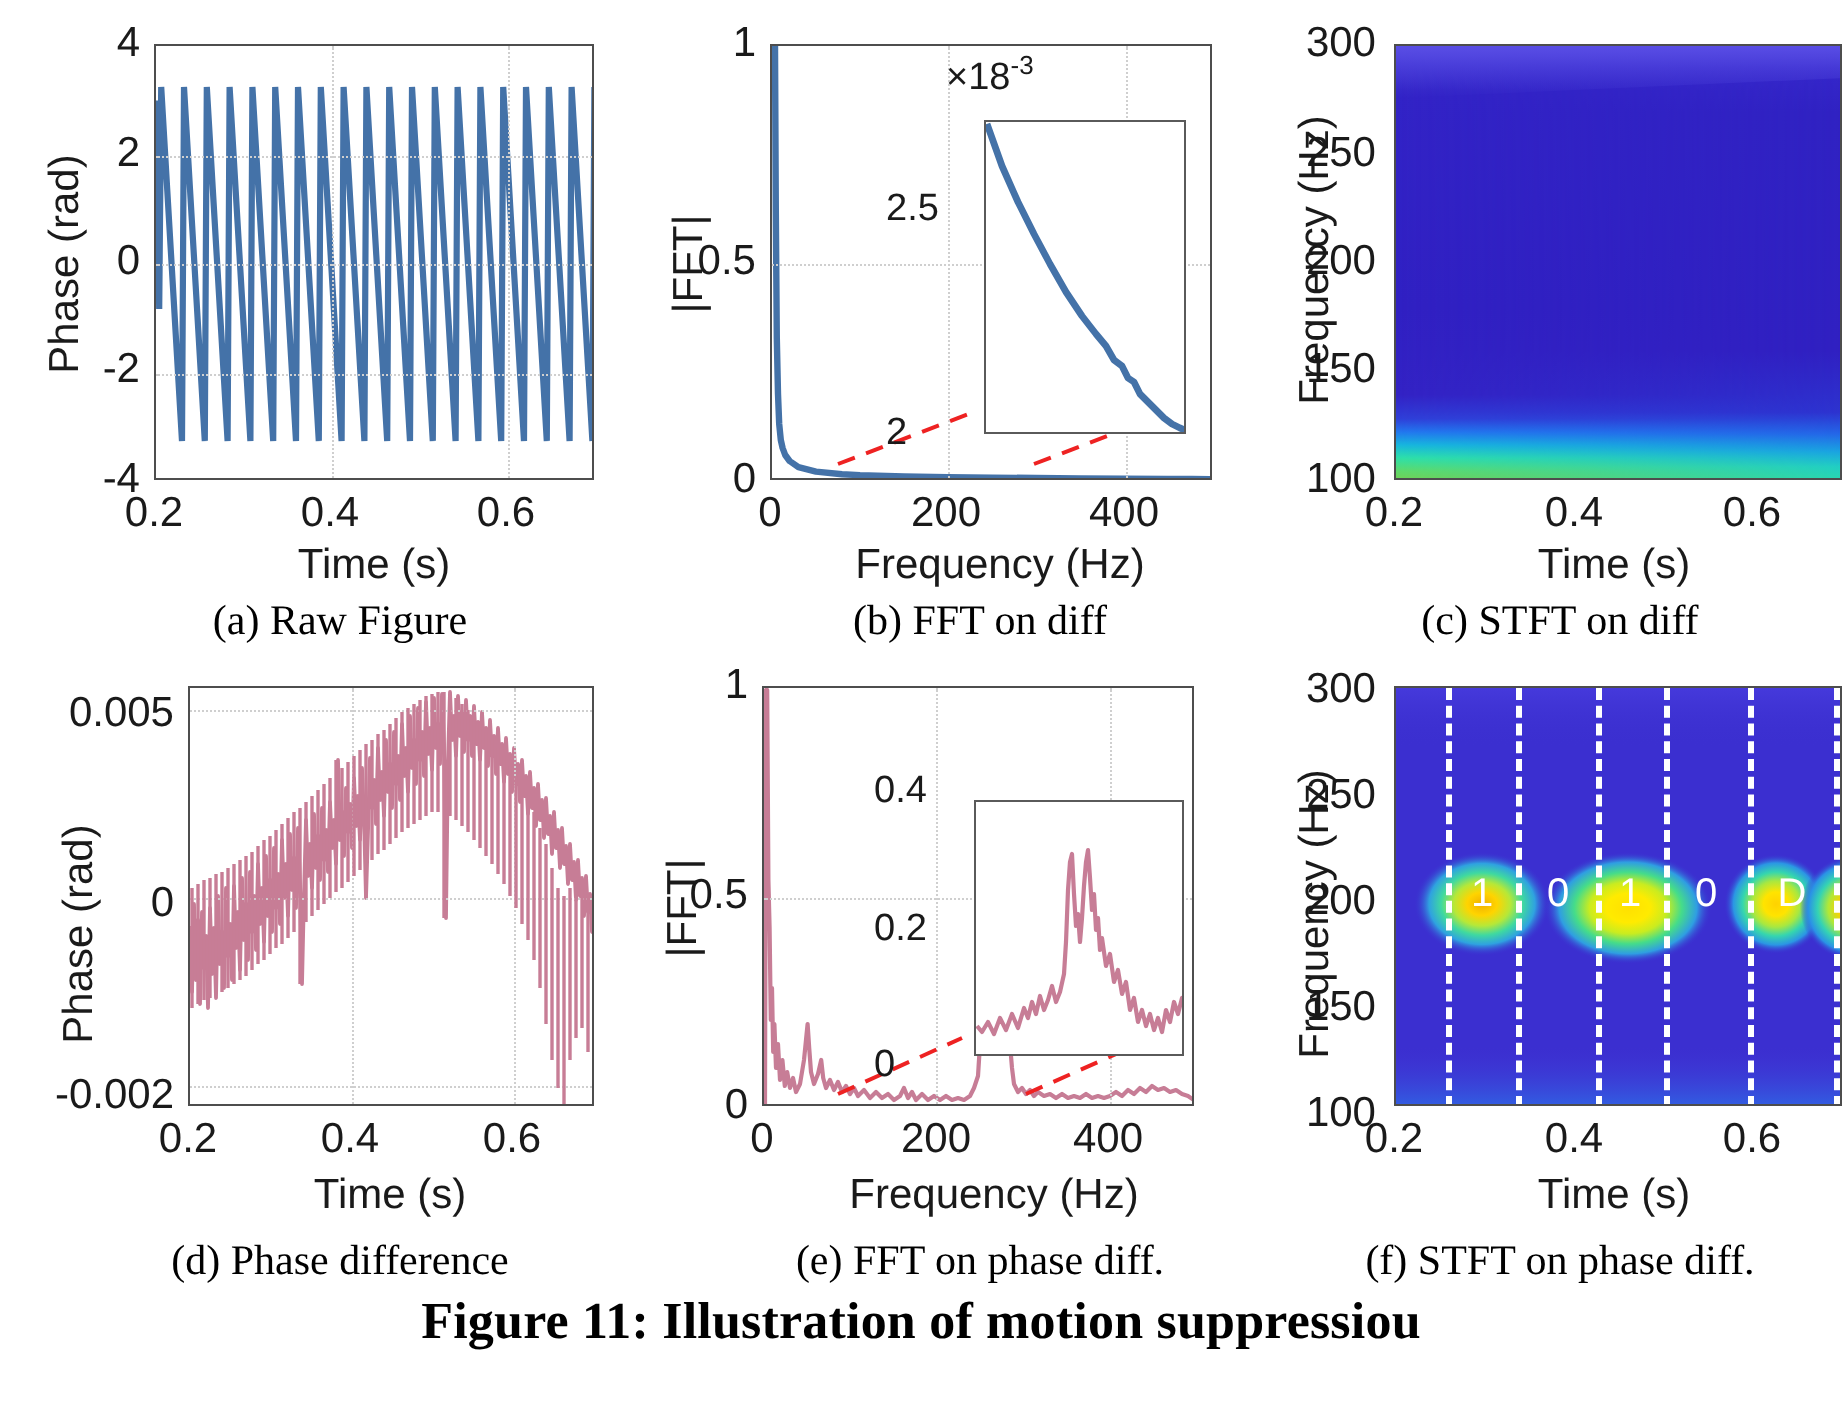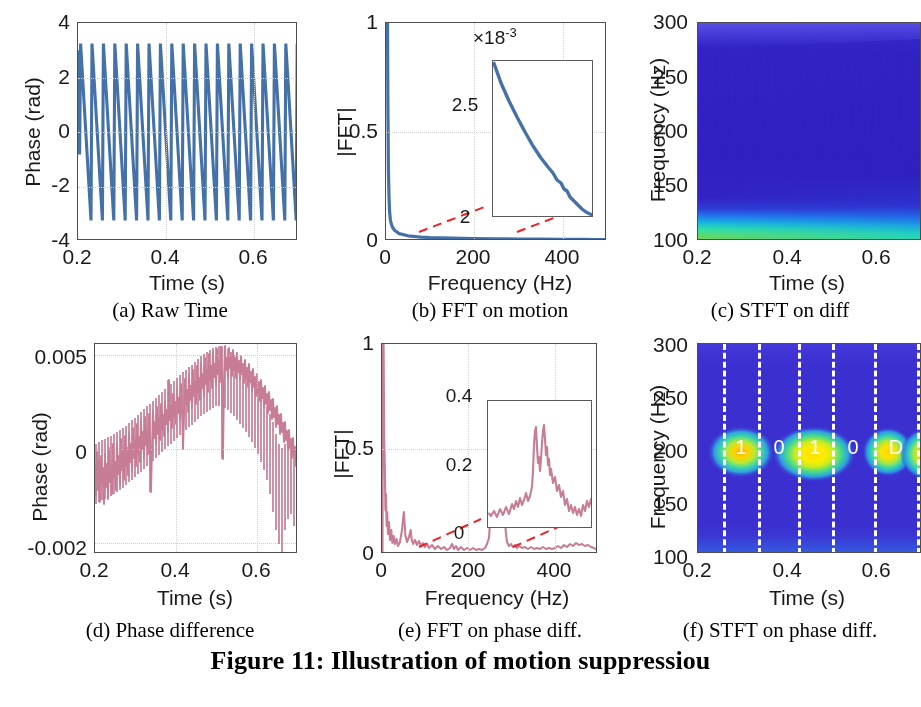--- a/index.html
+++ b/index.html
@@ -31,21 +31,21 @@
 
   .caption{
     position:absolute;left:0;width:921px;text-align:center;
     font-family:"Liberation Serif", serif;font-weight:bold;font-size:26px;color:#000;
     letter-spacing:.1px;
   }
 
   
   .inset{position:absolute;box-sizing:border-box;border:1.2px solid #5a5a5a;background:#fff;overflow:hidden;}
   .insetlabel{position:absolute;font-size:19px;color:#1a1a1a;white-space:nowrap;}
-  .insettick{position:absolute;font-size:19px;color:#1a1a1a;white-space:nowrap;text-align:center;}
+  .insettick{position:absolute;font-size:19px;color:#1a1a1a;white-space:nowrap;text-align:left;}
 
   
   .dash{
     position:absolute;width:0;border-left:3px dashed #ffffff;
   }
   .bitlabel{
     position:absolute;color:#ffffff;font-size:20px;font-family:"Liberation Sans",sans-serif;
     text-align:center;white-space:nowrap;
   }
   svg{display:block;}
@@ -77,21 +77,21 @@
           138.4,197.5 139.4,20.5 149.8,197.5 150.8,20.5 161.2,197.5 162.2,20.5 172.6,197.5 173.6,20.5
           184.0,197.5 185.0,20.5 195.4,197.5 196.4,20.5 206.8,197.5 207.8,20.5 218.2,197.5 219.2,20.5 220,28
         "></polyline>
       </svg>
     </div>
 
     <div class="tick tx" style="left:45px;top:245px;width:64px;">0.2</div>
     <div class="tick tx" style="left:133px;top:245px;width:64px;">0.4</div>
     <div class="tick tx" style="left:221px;top:245px;width:64px;">0.6</div>
     <div class="xlab" style="left:107px;top:271px;width:160px;">Time (s)</div>
-    <div class="subcap" style="left:30px;top:298px;width:280px;">(a)  Raw Time</div>
+    <div class="subcap" style="left:30px;top:298px;width:280px;">(a)  Raw Figure</div>
   </div>
 
   <div class="panel">
     <div class="ylab" style="left:275px;top:120px;width:140px;transform:rotate(-90deg);">|FFT|</div>
     <div class="tick ty" style="left:340px;top:10px;width:38px;">1</div>
     <div class="tick ty" style="left:323px;top:119px;width:55px;">0.5</div>
     <div class="tick ty" style="left:340px;top:228px;width:38px;">0</div>
 
     <div class="axesbox" style="left:385px;top:22px;width:221px;height:218px;">
       <div class="gridline v" style="left:88.4px;top:0;height:218px;"></div>
@@ -123,21 +123,21 @@
           0.5,1 8,22 16,40 24,56 32,71 40,85 48,97 55,106 60,112 64,119 68,122 71,128 74,130
           77,136 81,140 85,144 89,148 93,151 97,153 100.5,154.5
         "></polyline>
       </svg>
     </div>
 
     <div class="tick tx" style="left:353px;top:245px;width:64px;">0</div>
     <div class="tick tx" style="left:441px;top:245px;width:64px;">200</div>
     <div class="tick tx" style="left:530px;top:245px;width:64px;">400</div>
     <div class="xlab" style="left:400px;top:271px;width:200px;">Frequency (Hz)</div>
-    <div class="subcap" style="left:340px;top:298px;width:300px;">(b)  FFT on motion</div>
+    <div class="subcap" style="left:340px;top:298px;width:300px;">(b)  FFT on diff</div>
   </div>
 
   <div class="panel">
     <div class="ylab" style="left:543px;top:118px;width:230px;transform:rotate(-90deg);">Frequency (Hz)</div>
     <div class="tick ty" style="left:630px;top:10px;width:58px;">300</div>
     <div class="tick ty" style="left:630px;top:65px;width:58px;">250</div>
     <div class="tick ty" style="left:630px;top:119px;width:58px;">200</div>
     <div class="tick ty" style="left:630px;top:173px;width:58px;">150</div>
     <div class="tick ty" style="left:630px;top:228px;width:58px;">100</div>
 

